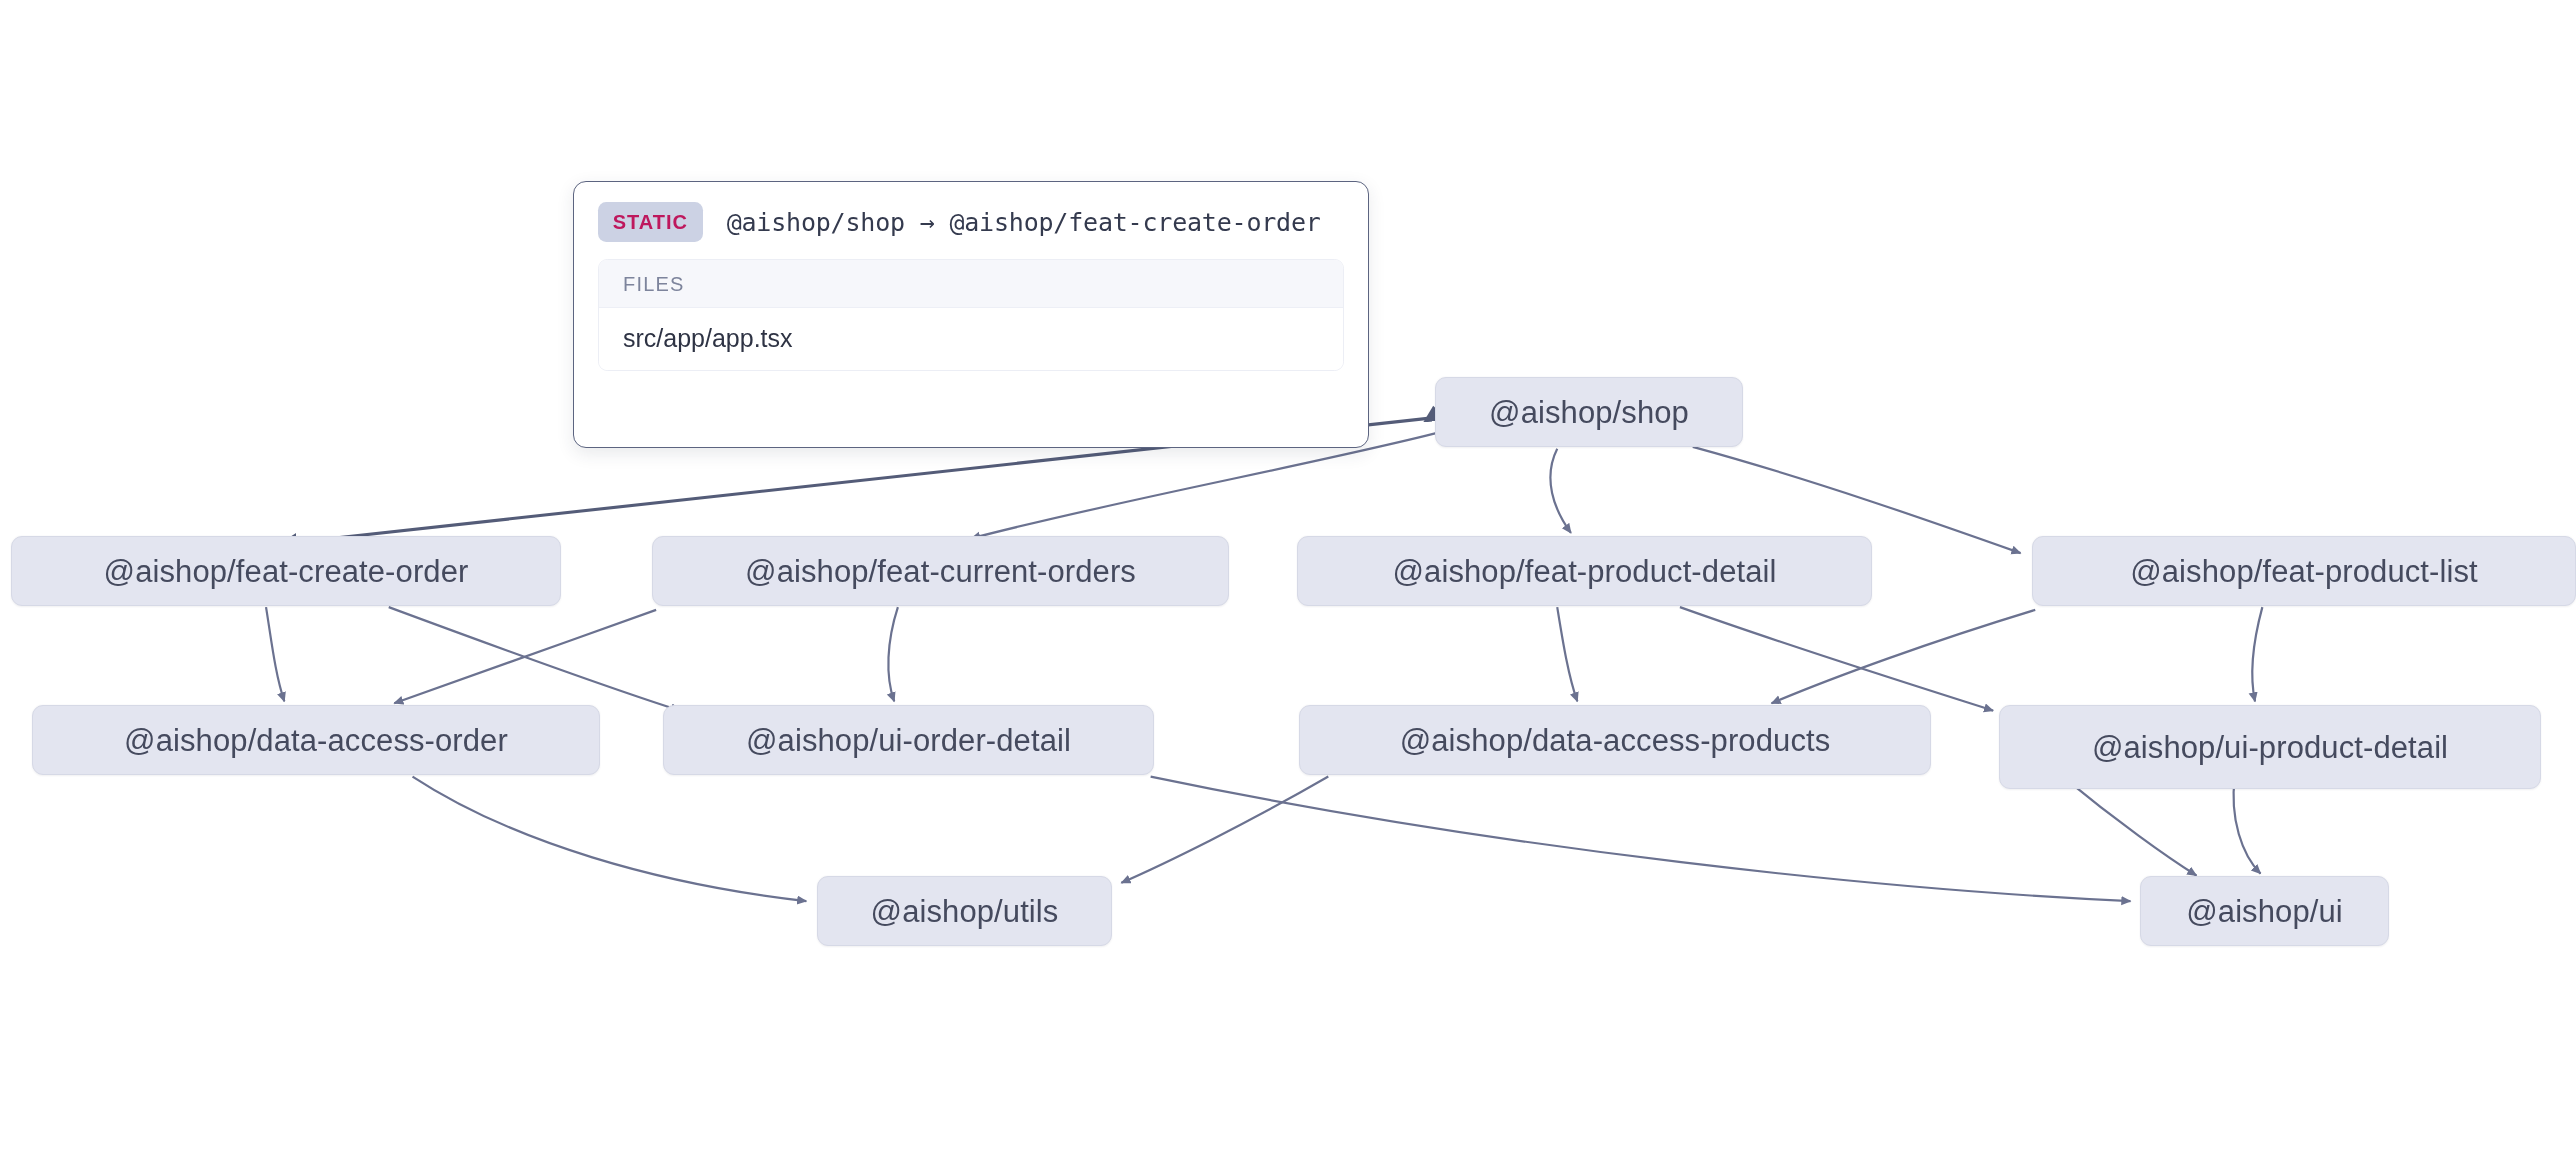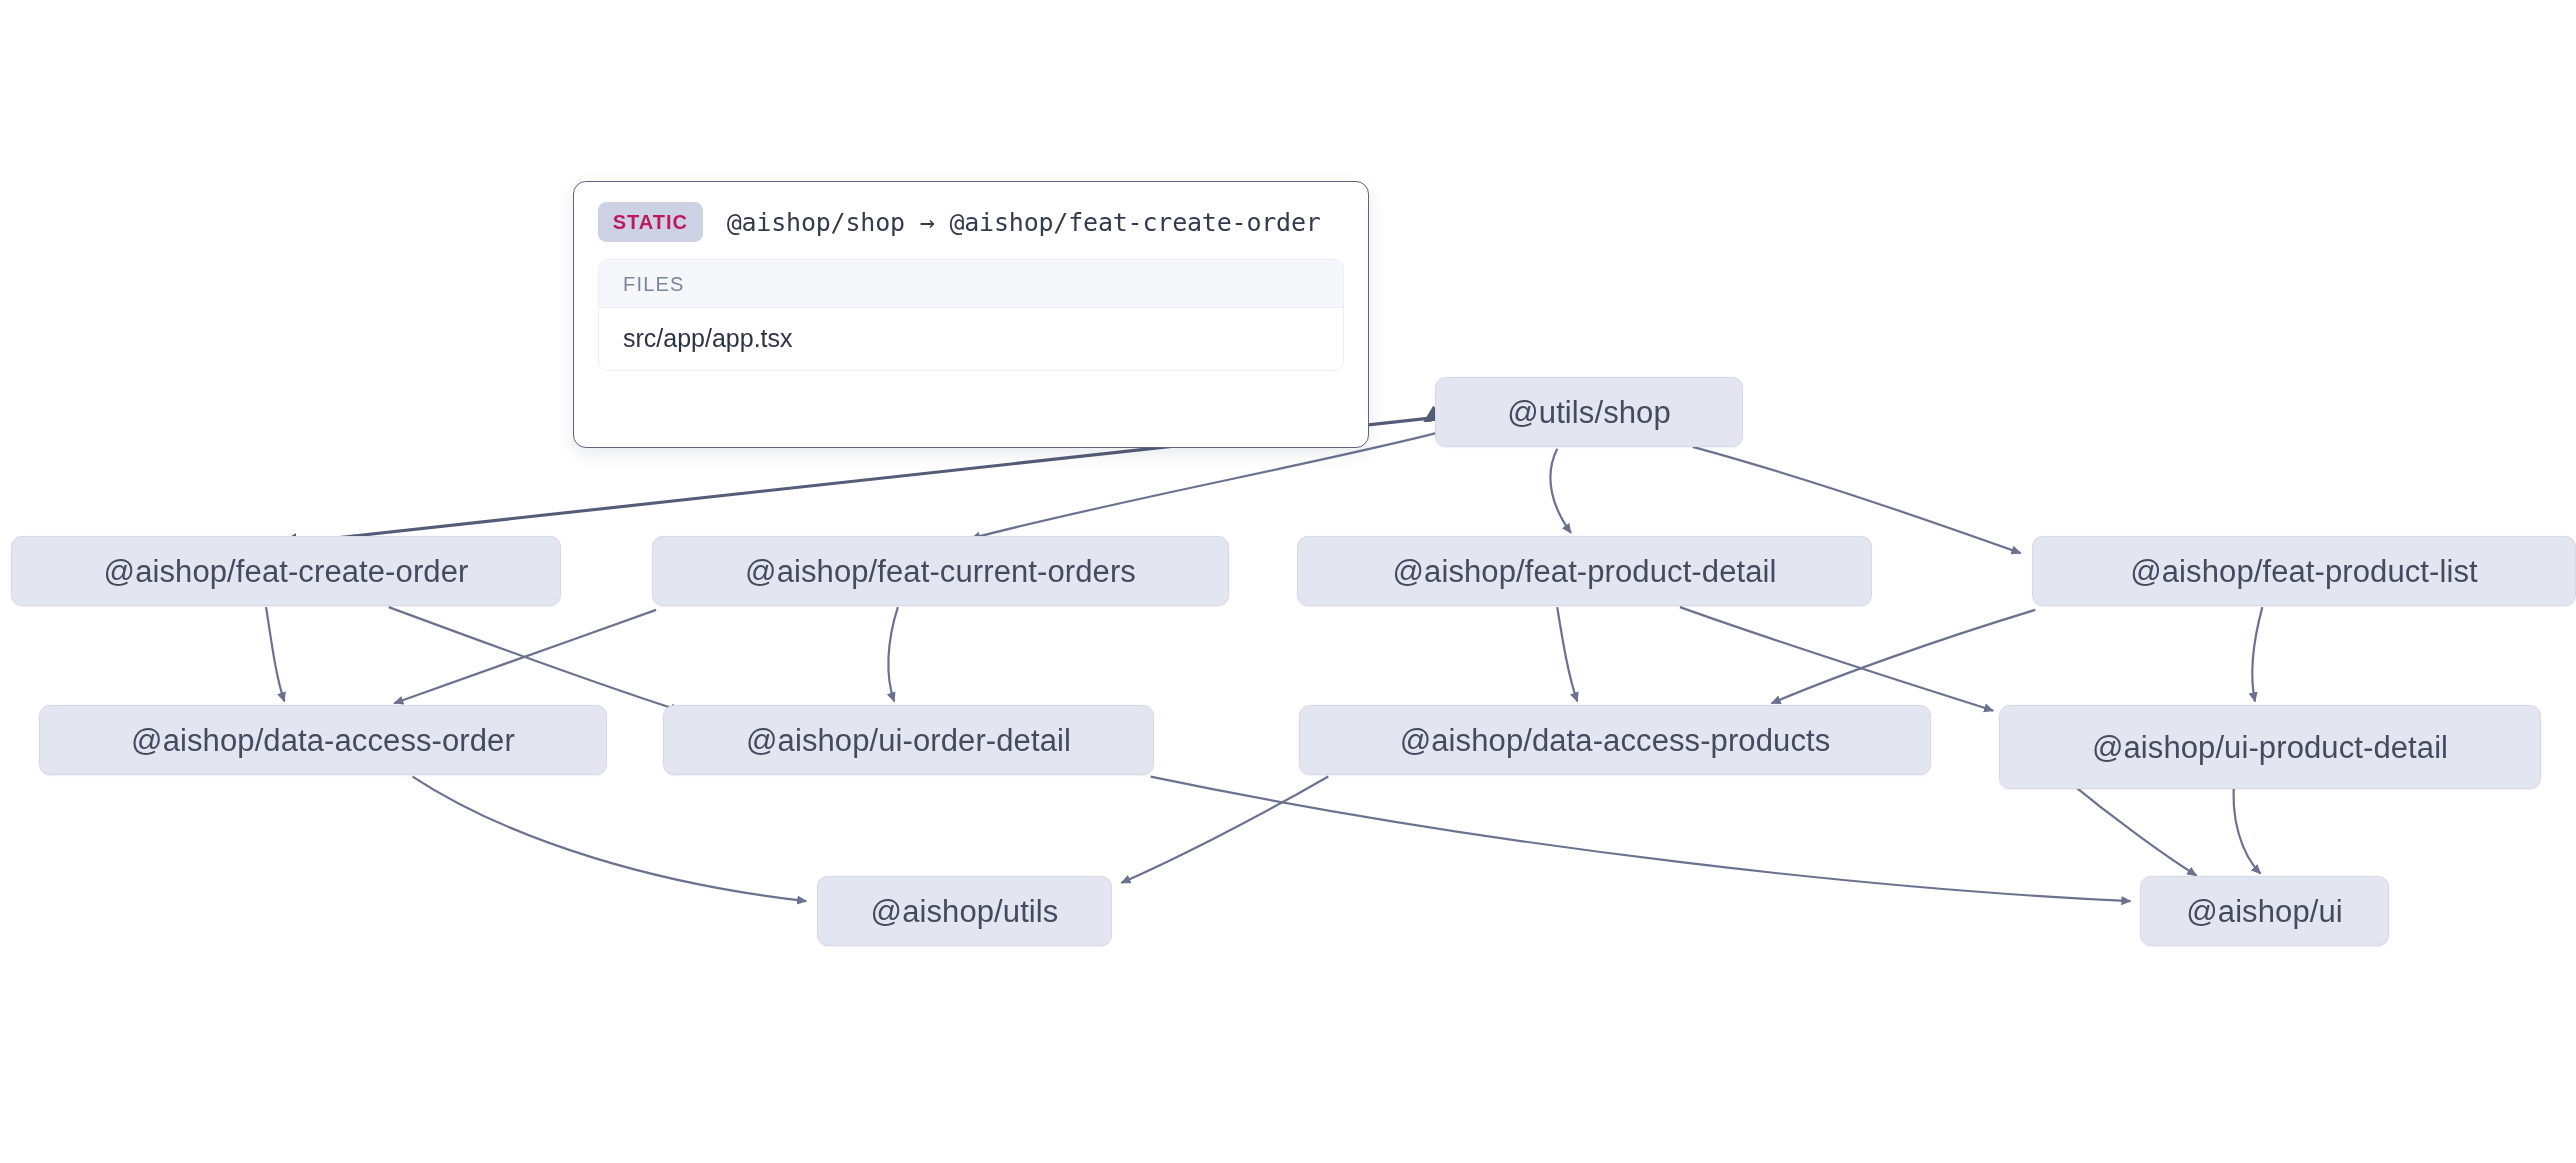--- a/index.html
+++ b/index.html
@@ -165,40 +165,40 @@
       <path d="M 2252 848 C 2310 896 2366 936 2398 956" marker-end="url(#arrow)"></path>
       <path d="M 2440 848 C 2434 894 2448 934 2468 954" marker-end="url(#arrow)"></path>
     </g>
 
     <g fill="none" stroke="#545c78" stroke-width="3.4">
       <path d="M 1566 456 L 306 594" marker-start="url(#tail-hl)" marker-end="url(#arrow-hl)"></path>
     </g>
   </svg>
 
   <div class="node" style="left:1435px;top:377px;width:308px;height:70px;">
-    <span class="node-label">@utils/shop</span>
+    <span class="node-label">@aishop/shop</span>
   </div>
 
   <div class="node" style="left:11px;top:536px;width:550px;height:70px;">
     <span class="node-label">@aishop/feat-create-order</span>
   </div>
 
   <div class="node" style="left:652px;top:536px;width:577px;height:70px;">
     <span class="node-label">@aishop/feat-current-orders</span>
   </div>
 
   <div class="node" style="left:1297px;top:536px;width:575px;height:70px;">
     <span class="node-label">@aishop/feat-product-detail</span>
   </div>
 
   <div class="node" style="left:2032px;top:536px;width:544px;height:70px;">
     <span class="node-label">@aishop/feat-product-list</span>
   </div>
 
-  <div class="node" style="left:39px;top:705px;width:568px;height:70px;">
+  <div class="node" style="left:32px;top:705px;width:568px;height:70px;">
     <span class="node-label">@aishop/data-access-order</span>
   </div>
 
   <div class="node" style="left:663px;top:705px;width:491px;height:70px;">
     <span class="node-label">@aishop/ui-order-detail</span>
   </div>
 
   <div class="node" style="left:1299px;top:705px;width:632px;height:70px;">
     <span class="node-label">@aishop/data-access-products</span>
   </div>

